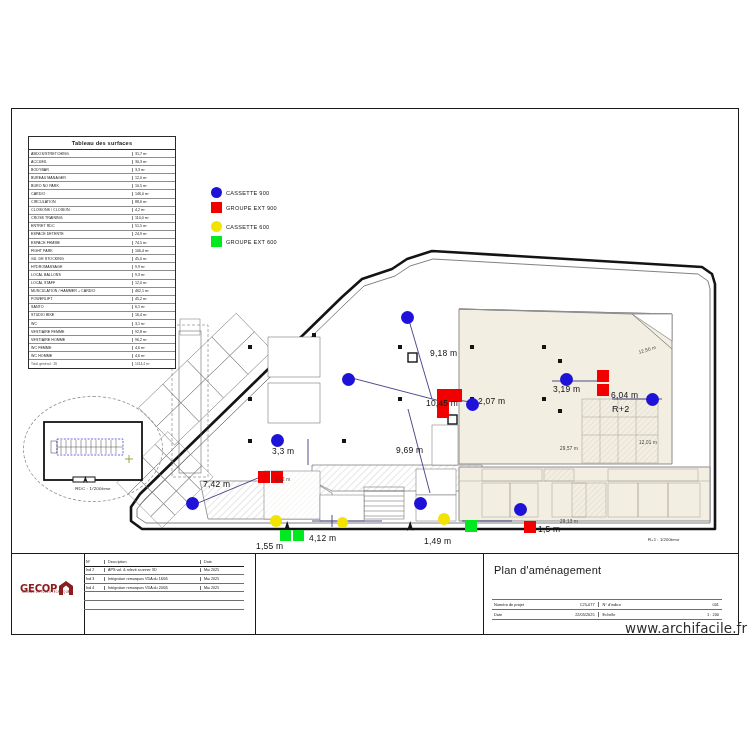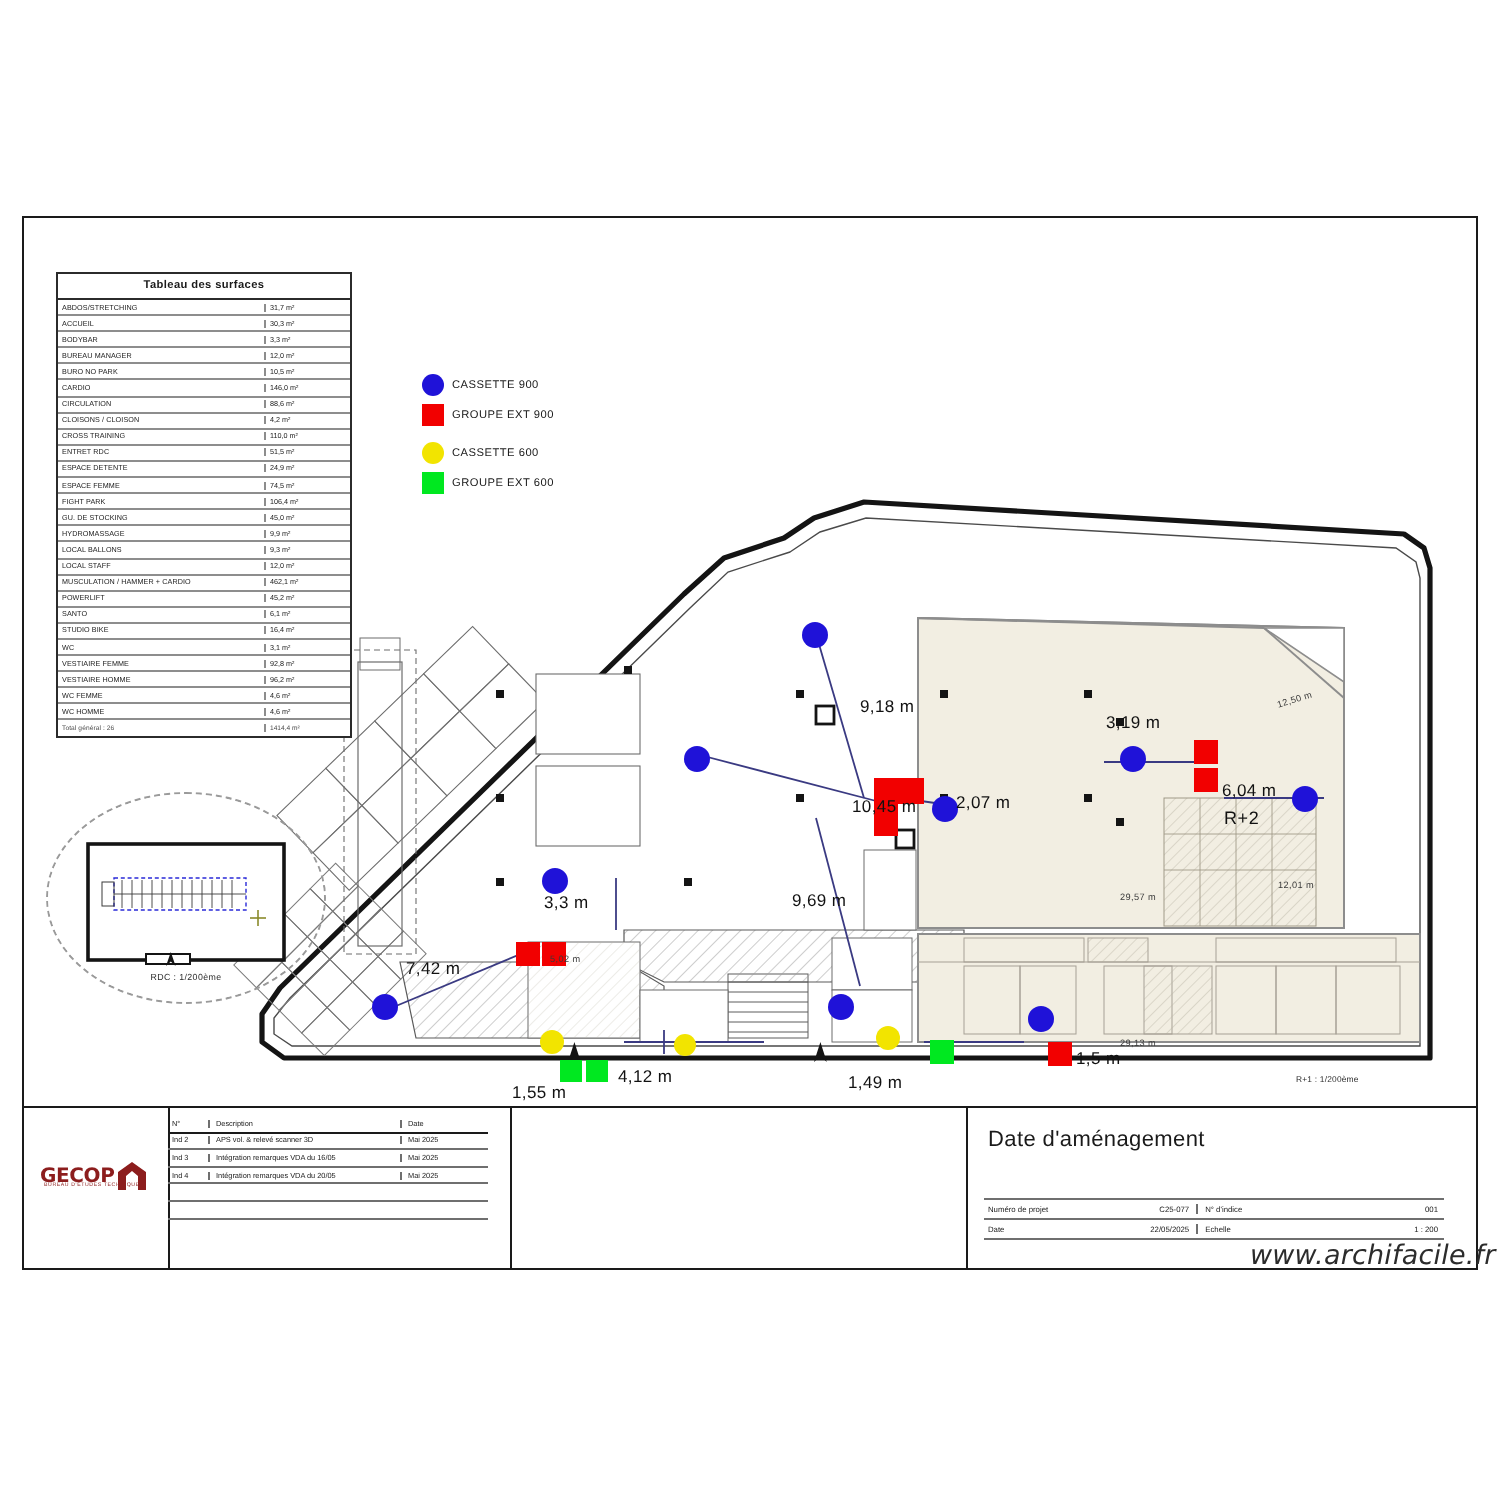--- a/index.html
+++ b/index.html
@@ -73,21 +73,21 @@
   .doc-title{position:absolute;left:494px;top:564px;font-size:11px;letter-spacing:.2px;}
   .info{position:absolute;left:492px;top:599px;width:230px;}
   .info-r{display:flex;height:9px;align-items:center;border-top:1px solid #6f6f6f;}
   .info-r:last-child{border-bottom:1px solid #6f6f6f;}
   .ic{font-size:3.9px;white-space:nowrap;overflow:hidden;}
   .ic.k{width:52px;padding-left:2px;}
   .ic.v{width:50px;text-align:right;padding-right:3px;}
   .ic.k2{width:52px;border-left:1px solid #6f6f6f;padding-left:4px;}
   .ic.v2{width:66px;text-align:right;padding-right:3px;}
 
-  .wm{position:absolute;left:625px;top:620px;font-size:13.5px;color:#2c2c2c;letter-spacing:.1px;font-family:"DejaVu Sans",sans-serif;font-style:italic;}
+  .wm{position:absolute;left:625px;top:620px;font-size:13.5px;color:#2c2c2c;letter-spacing:.1px;font-family:"DejaVu Sans",sans-serif;}
 </style>
 </head>
 <body>
 
 <div id="sheet">
 
   <div class="frame"></div>
 
   <div class="plan">
     <svg width="726" height="440" viewBox="0 0 726 440" xmlns="http://www.w3.org/2000/svg">
@@ -281,21 +281,21 @@
     <span class="dim" style="left:430px;top:348px;">9,18 m</span>
     <span class="dim" style="left:380px;top:398px;margin-left:46px;">10,45 m</span>
     <span class="dim" style="left:478px;top:396px;">2,07 m</span>
     <span class="dim" style="left:396px;top:445px;">9,69 m</span>
     <span class="dim" style="left:272px;top:446px;">3,3 m</span>
     <span class="dim" style="left:203px;top:479px;text-align:right;">7,42 m</span>
     <span class="dim" style="left:256px;top:541px;">1,55 m</span>
     <span class="dim" style="left:309px;top:533px;">4,12 m</span>
     <span class="dim" style="left:424px;top:536px;">1,49 m</span>
     <span class="dim" style="left:538px;top:524px;">1,5 m</span>
-    <span class="dim" style="left:553px;top:356px;">3,19 m</span>
+    <span class="dim" style="left:553px;top:384px;">3,19 m</span>
     <span class="dim" style="left:611px;top:390px;">6,04 m</span>
     <span class="lvl" style="left:612px;top:404px;">R+2</span>
 
     <span class="dim tiny rot-a" style="left:638px;top:350px;">12,50 m</span>
     <span class="dim tiny" style="left:639px;top:440px;">12,01 m</span>
     <span class="dim tiny" style="left:560px;top:446px;">29,57 m</span>
     <span class="dim tiny" style="left:560px;top:519px;">29,13 m</span>
     <span class="dim tiny" style="left:275px;top:477px;">5,02 m</span>
   </div>
 
@@ -506,21 +506,21 @@
         <span class="rev-c3"></span>
       </div>
     <div class="rev-r blank">
         <span class="rev-c1"></span>
         <span class="rev-c2"></span>
         <span class="rev-c3"></span>
       </div>
   </div>
 
 
-  <div class="doc-title">Date d'aménagement</div>
+  <div class="doc-title">Plan d'aménagement</div>
 
   <div class="info">
     <div class="info-r">
       <span class="ic k">Numéro de projet</span>
       <span class="ic v">C25-077</span>
       <span class="ic k2">N° d'indice</span>
       <span class="ic v2">001</span>
     </div>
     <div class="info-r">
       <span class="ic k">Date</span>

